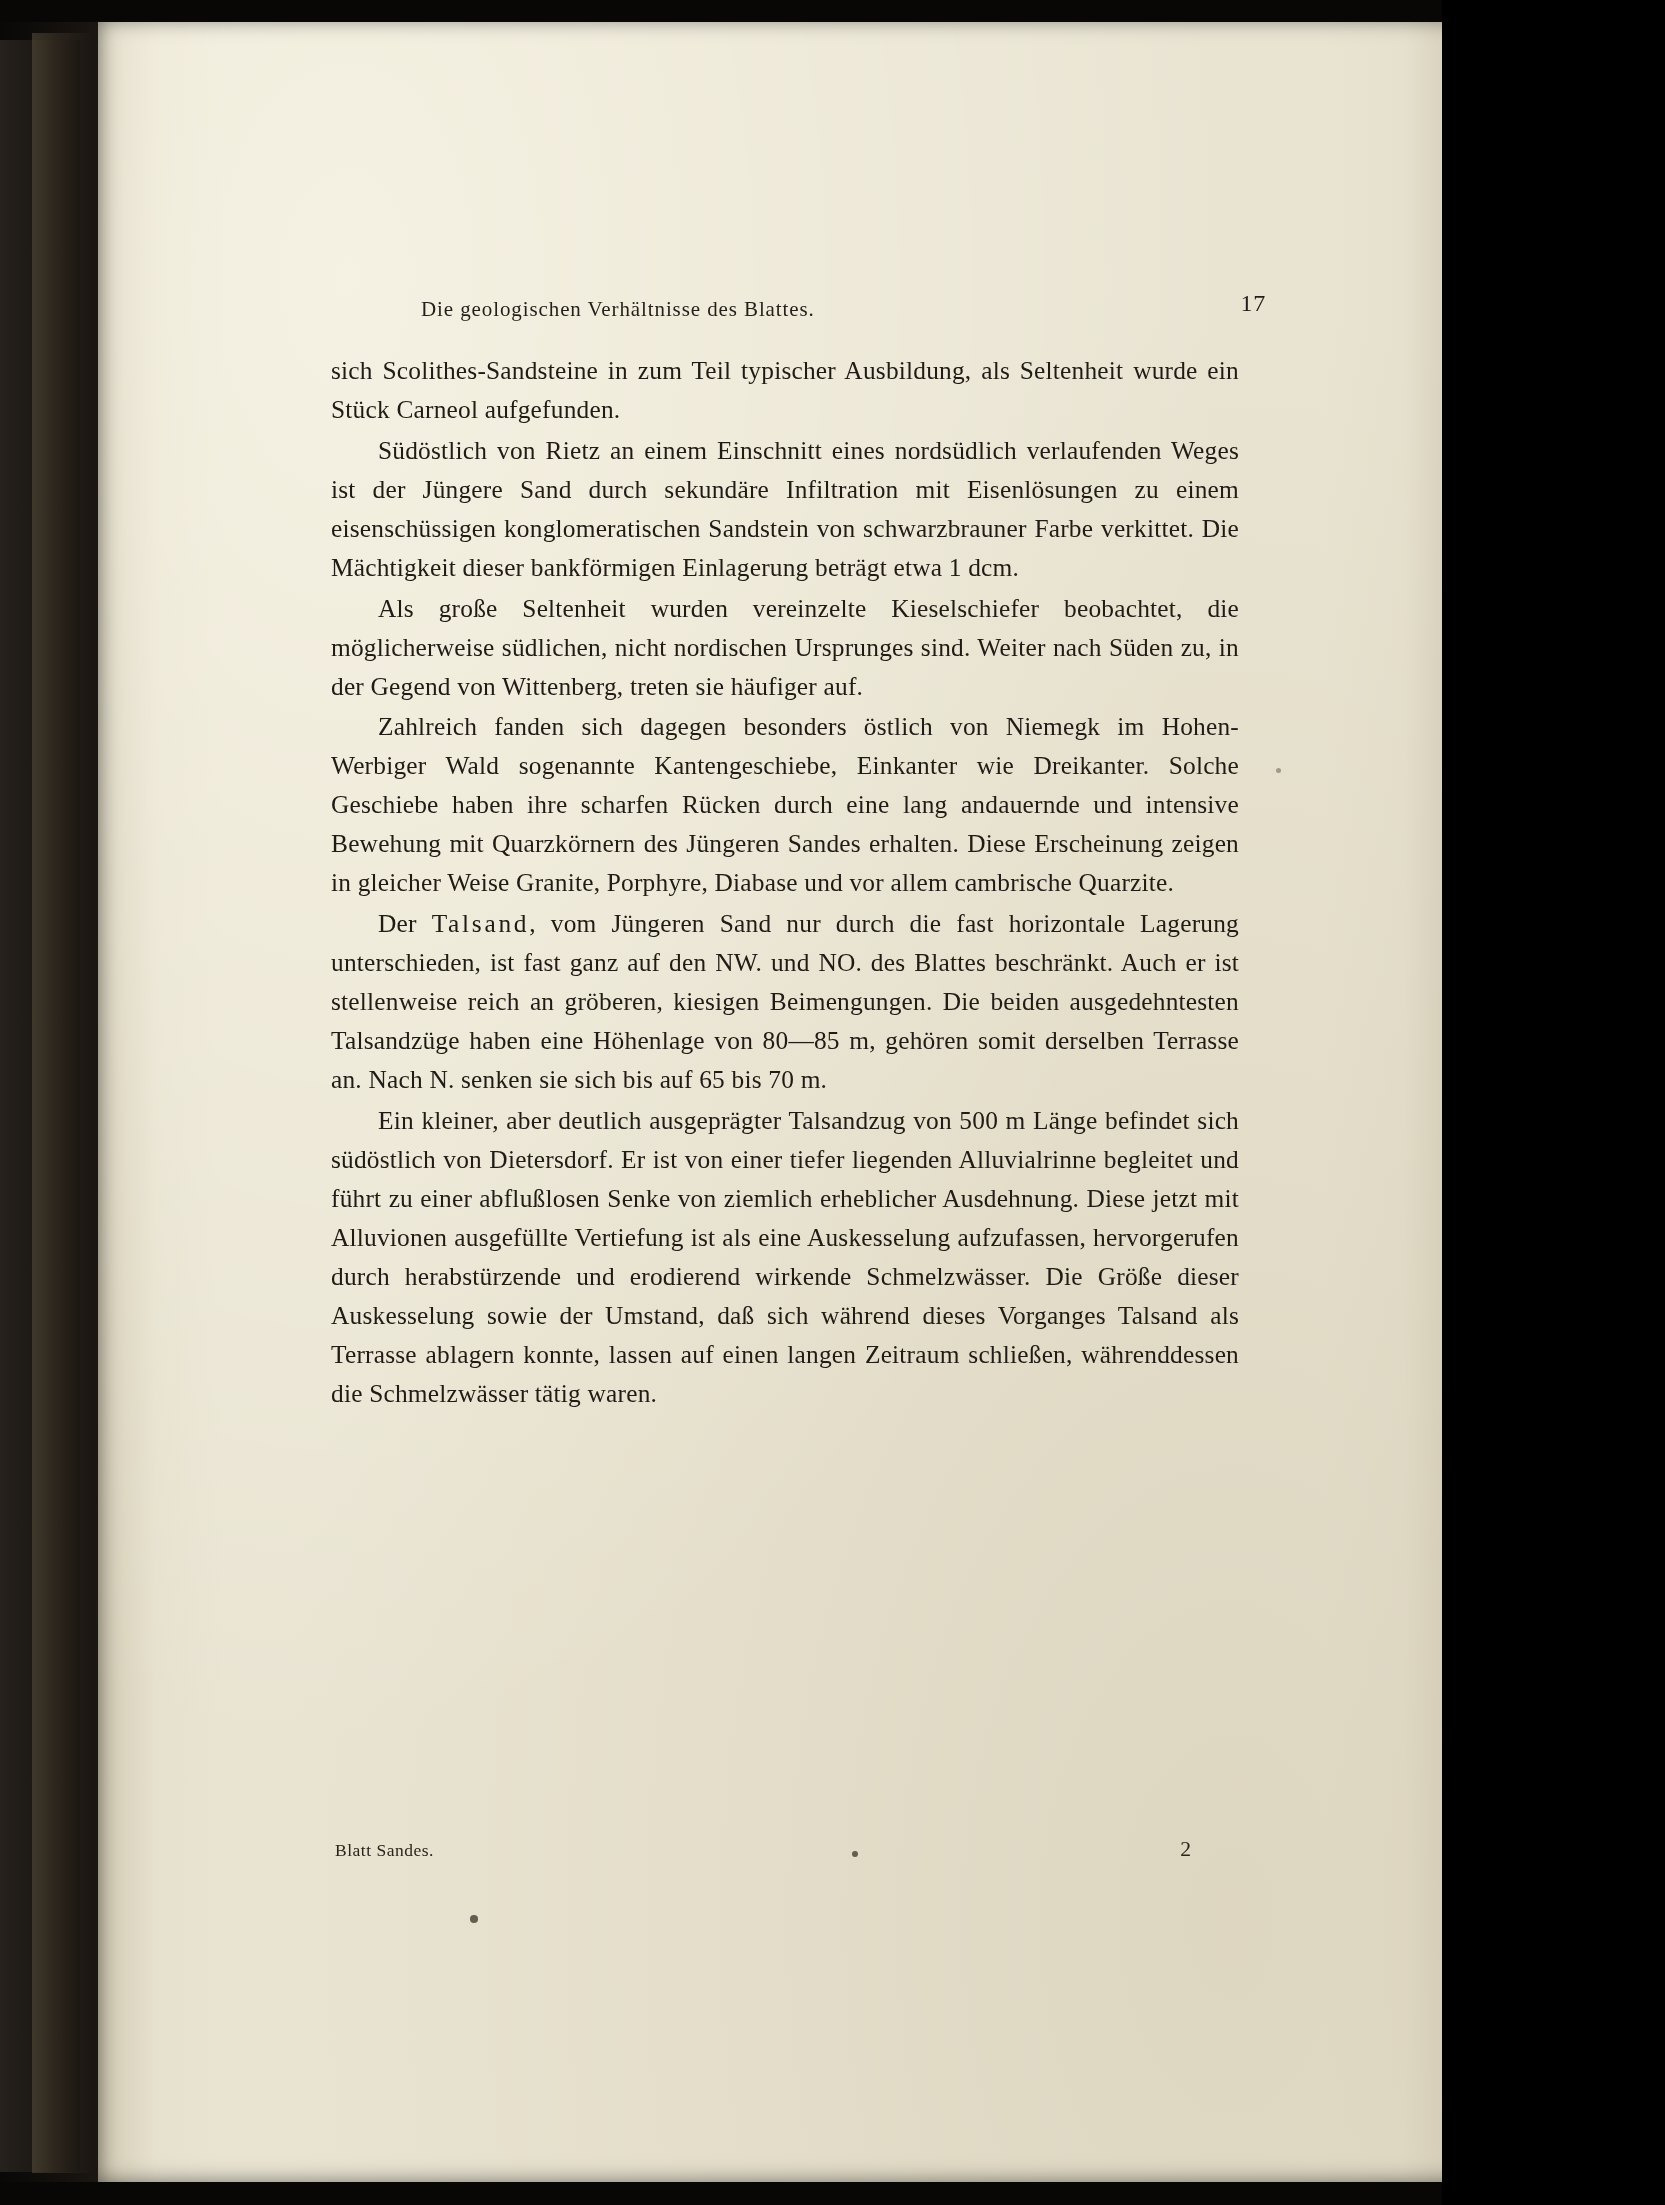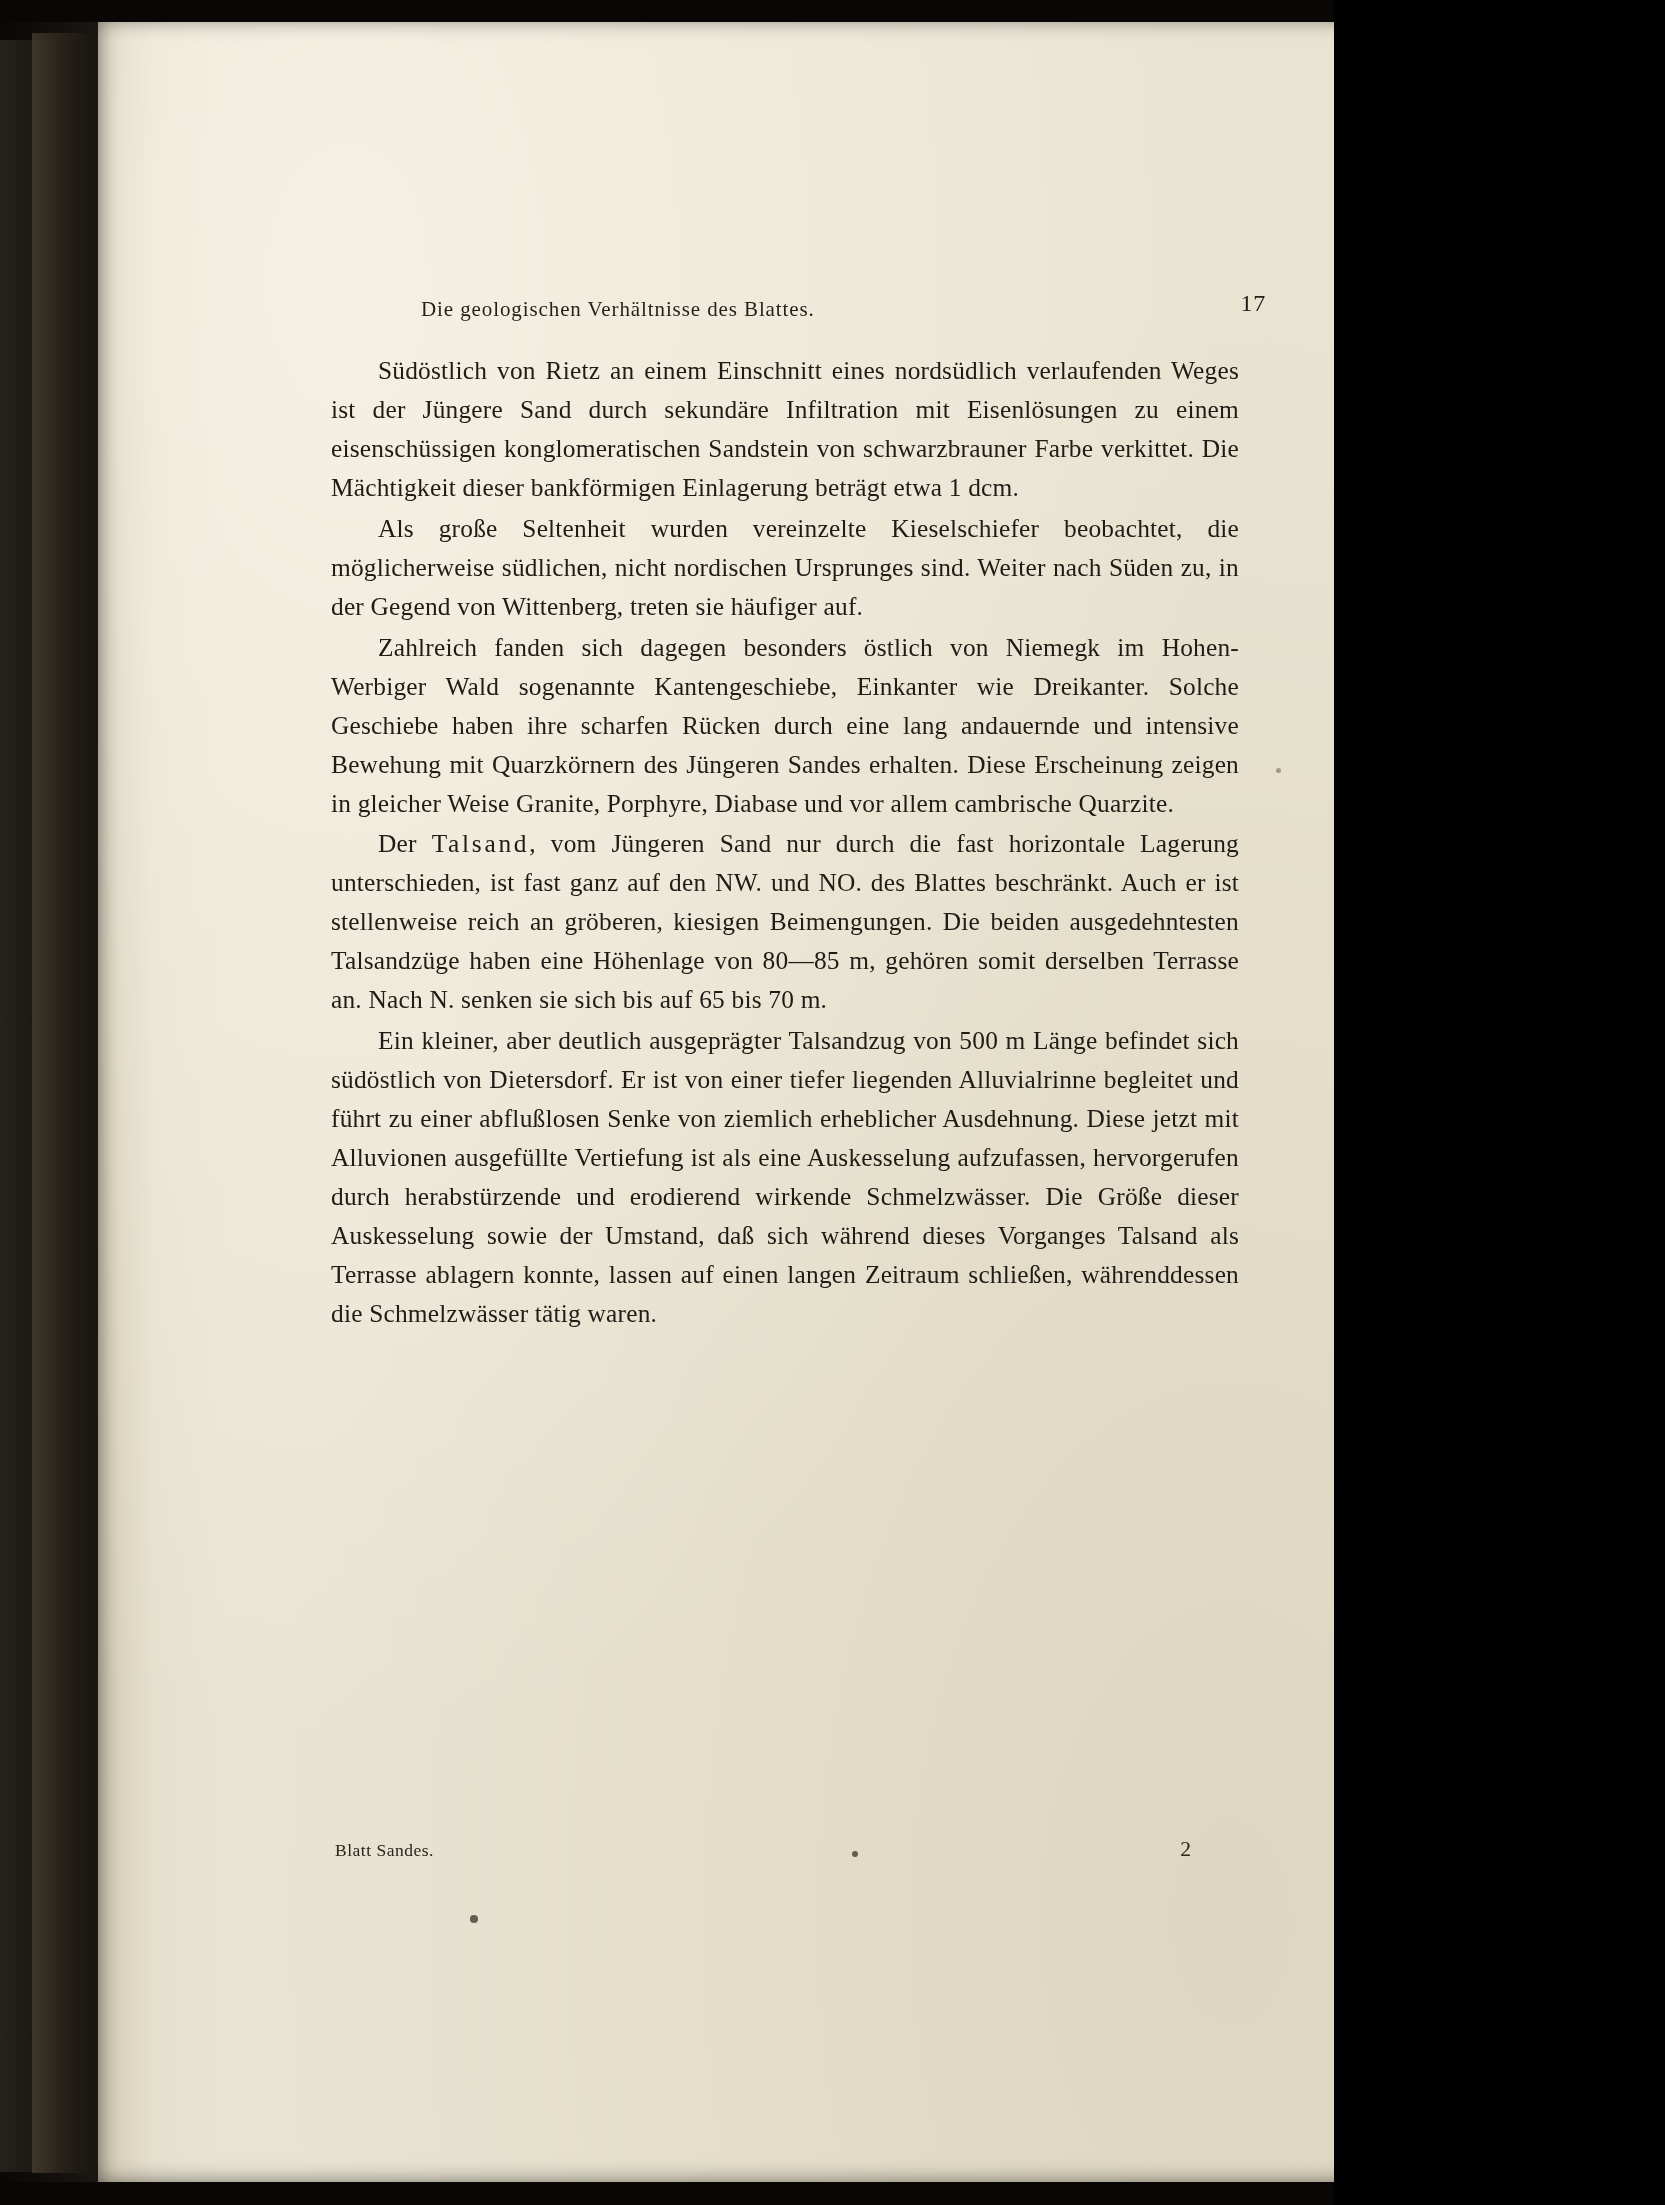--- a/index.html
+++ b/index.html
@@ -10,21 +10,21 @@
   body {
     width: 1666px;
     height: 2205px;
     overflow: hidden;
     font-family: "Liberation Serif", serif;
   }
 
   
   .scan {
     position: relative;
-    width: 1334px;
+    width: 1442px;
     height: 2205px;
     background: #0c0b09;
     overflow: hidden;
   }
 
   
   .left-dark {
     position: absolute;
     left: 0; top: 0;
     width: 98px; height: 2205px;
@@ -178,20 +178,21 @@
 
   <div class="page">
 
     <div class="textblock">
 
       <div class="runhead">
         <div class="title">Die geologischen Verhältnisse des Blattes.</div>
         <div class="pageno">17</div>
       </div>
 
+      <p class="para noindent">sich Scolithes-Sandsteine in zum Teil typischer Ausbildung, als Seltenheit wurde ein Stück Carneol aufgefunden.</p>
       <p class="para indent">Südöstlich von Rietz an einem Einschnitt eines nordsüdlich verlaufenden Weges ist der Jüngere Sand durch sekundäre Infiltration mit Eisenlösungen zu einem eisenschüssigen konglomeratischen Sandstein von schwarzbrauner Farbe verkittet. Die Mächtigkeit dieser bankförmigen Einlagerung beträgt etwa 1 dcm.</p>
       <p class="para indent">Als große Seltenheit wurden vereinzelte Kieselschiefer beobachtet, die möglicherweise südlichen, nicht nordischen Ursprunges sind. Weiter nach Süden zu, in der Gegend von Wittenberg, treten sie häufiger auf.</p>
       <p class="para indent">Zahlreich fanden sich dagegen besonders östlich von Niemegk im Hohen-Werbiger Wald sogenannte Kantengeschiebe, Einkanter wie Dreikanter. Solche Geschiebe haben ihre scharfen Rücken durch eine lang andauernde und intensive Bewehung mit Quarzkörnern des Jüngeren Sandes erhalten. Diese Erscheinung zeigen in gleicher Weise Granite, Porphyre, Diabase und vor allem cambrische Quarzite.</p>
 
       <p class="para indent"><span>Der</span> <span class="sp">Talsand</span><span>, vom Jüngeren Sand nur durch die fast horizontale Lagerung unterschieden, ist fast ganz auf den NW. und NO. des Blattes beschränkt. Auch er ist stellenweise reich an gröberen, kiesigen Beimengungen. Die beiden ausgedehntesten Talsandzüge haben eine Höhenlage von 80—85 m, gehören somit derselben Terrasse an. Nach N. senken sie sich bis auf 65 bis 70 m.</span></p>
 
       <p class="para indent">Ein kleiner, aber deutlich ausgeprägter Talsandzug von 500 m Länge befindet sich südöstlich von Dietersdorf. Er ist von einer tiefer liegenden Alluvialrinne begleitet und führt zu einer abflußlosen Senke von ziemlich erheblicher Ausdehnung. Diese jetzt mit Alluvionen ausgefüllte Vertiefung ist als eine Auskesselung aufzufassen, hervorgerufen durch herabstürzende und erodierend wirkende Schmelzwässer. Die Größe dieser Auskesselung sowie der Umstand, daß sich während dieses Vorganges Talsand als Terrasse ablagern konnte, lassen auf einen langen Zeitraum schließen, währenddessen die Schmelzwässer tätig waren.</p>
     </div>
 
     <div class="colophon">

